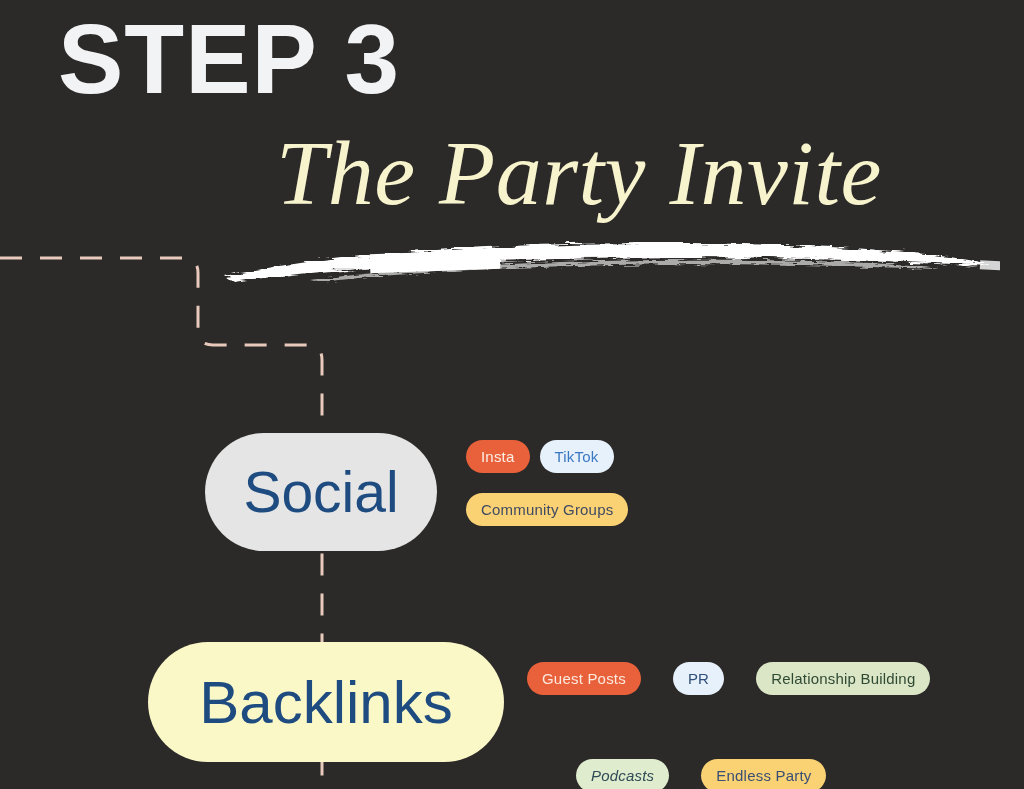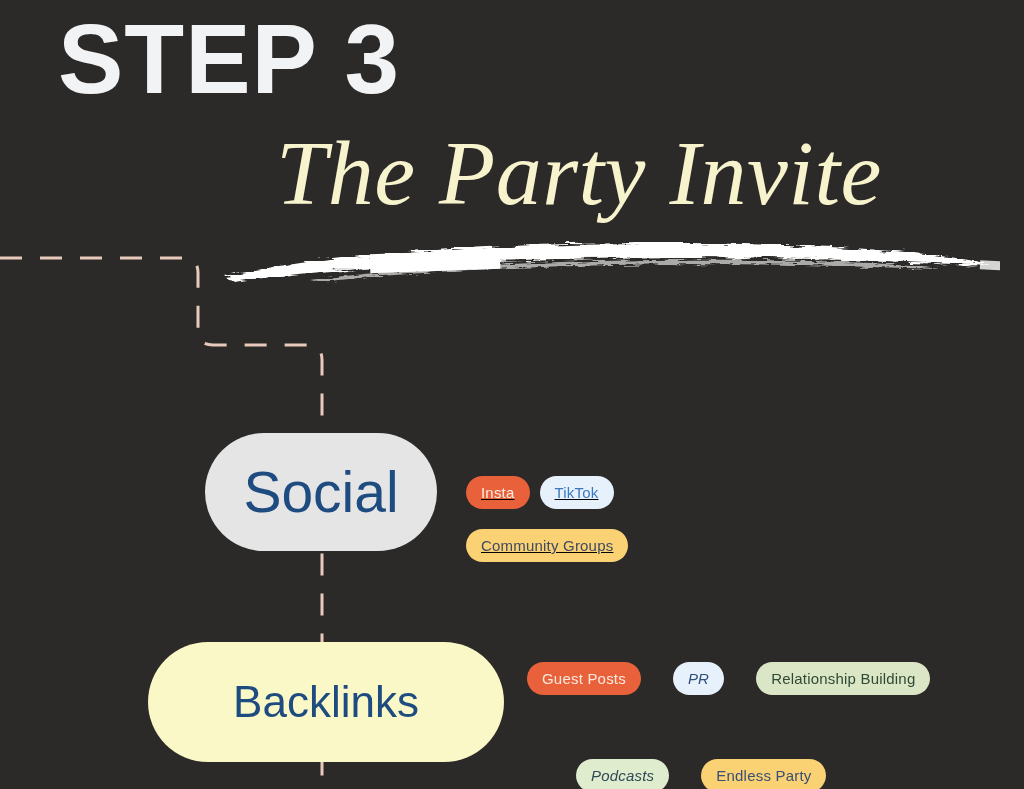--- a/index.html
+++ b/index.html
@@ -83,33 +83,33 @@
     height: 118px;
     background: #e5e5e5;
     font-size: 57px;
   }
   #node-backlinks {
     left: 148px;
     top: 642px;
     width: 356px;
     height: 120px;
     background: #fbf8c8;
-    font-size: 44px;
+    font-size: 60px;
   }
 
   
   .tag-group {
     position: absolute;
     display: flex;
     flex-wrap: wrap;
     align-content: flex-start;
     gap: 10px 10px;
     z-index: 3;
   }
-  #tags-social  { left: 466px; top: 476px; width: 300px; text-decoration: underline; }
+  #tags-social  { left: 466px; top: 440px; width: 300px; }
   #tags-backlinks { left: 527px; top: 662px; width: 420px; gap: 32px; }
 
   .tag {
     display: inline-flex;
     align-items: center;
     justify-content: center;
     border-radius: 999px;
     font-family: "Liberation Sans", sans-serif;
     font-size: 15px;
     font-weight: 400;
@@ -171,20 +171,20 @@
     <span class="tag" style="background:#e8613a;color:#fbeee4;">Insta</span>
     <span class="tag" style="background:#e7f1fb;color:#3a78c2;text-align:right;">TikTok</span>
     <span class="row-break"></span>
     <span class="tag tag-community" style="background:#fad173;color:#3f4a63;">Community Groups</span>
   </div>
 
   <div class="node" id="node-backlinks">Backlinks</div>
 
   <div class="tag-group" id="tags-backlinks">
     <span class="tag" style="background:#e8613a;color:#fbe9de;">Guest Posts</span>
-    <span class="tag" style="background:#e7f1fb;color:#2f4f7a;font-style:italic;">PR</span>
+    <span class="tag" style="background:#e7f1fb;color:#2f4f7a;">PR</span>
     <span class="tag" style="background:#dbe6c6;color:#2f4a33;">Relationship Building</span>
     <span class="row-break"></span>
     <span class="tag tag-podcasts" style="background:#dfeccd;color:#2f4a57;font-style:italic;">Podcasts</span>
     <span class="tag" style="background:#fad173;color:#3a4f74;">Endless Party</span>
   </div>
 
 </div>
 
 </body></html>

